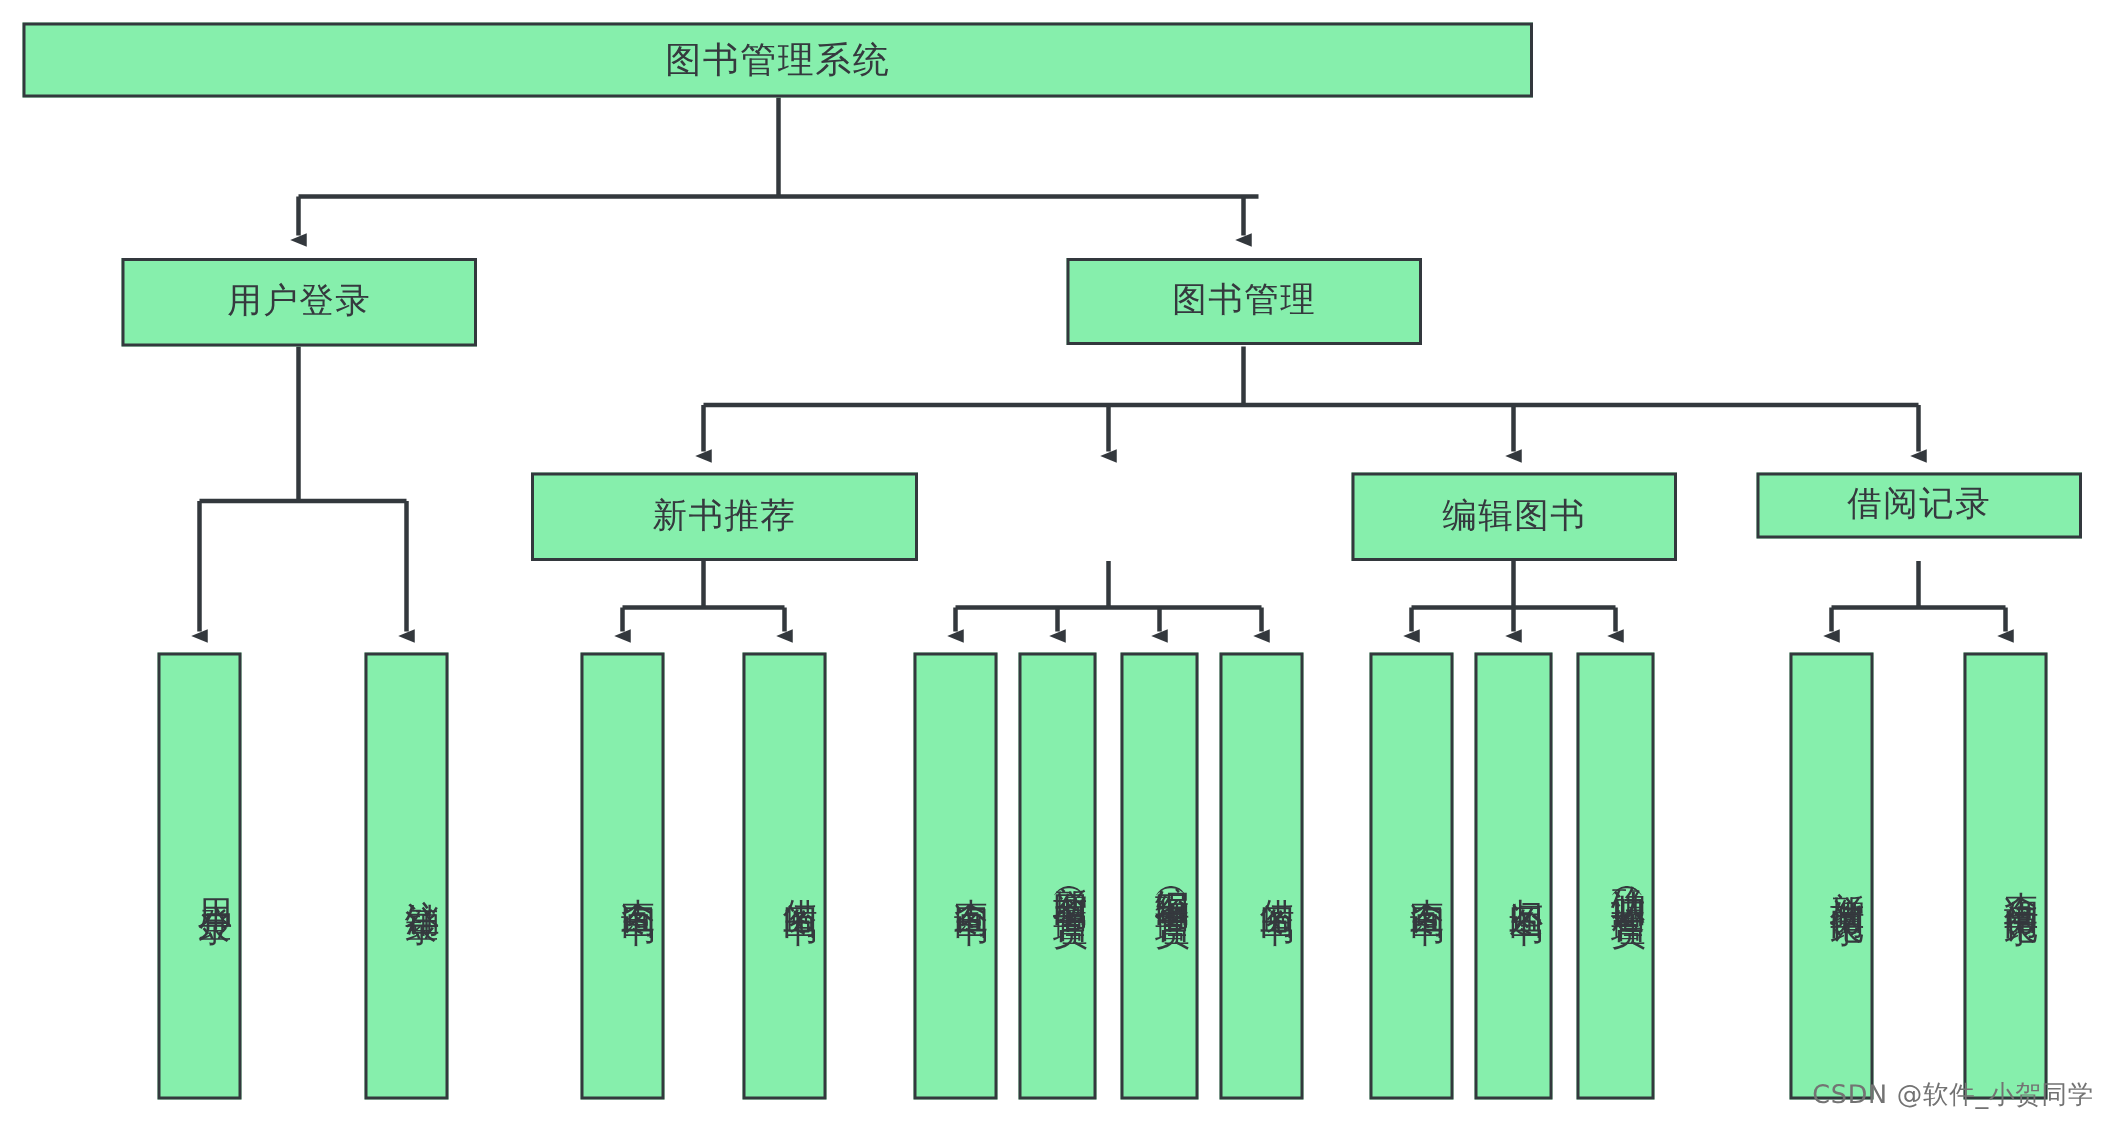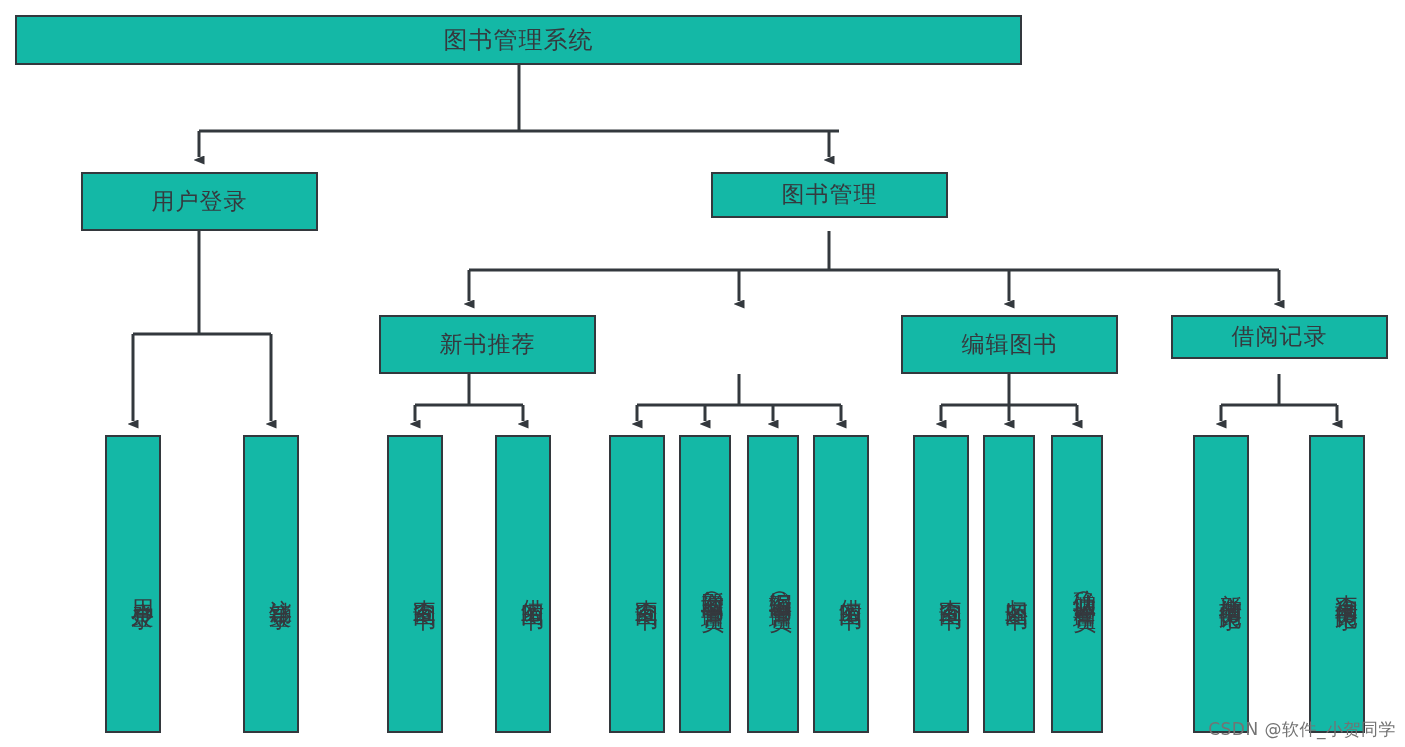--- a/index.html
+++ b/index.html
@@ -22,21 +22,21 @@
     position: absolute;
     left: 0;
     top: 0;
     width: 1405px;
     height: 747px;
     pointer-events: none;
   }
   .node {
     position: absolute;
     box-sizing: border-box;
-    background: #14b8a6;
+    background: #86efac;
     border: 2px solid #33383d;
     display: flex;
     align-items: center;
     justify-content: center;
     color: #35393e;
   }
   .node.horiz {
     font-size: 23px;
     letter-spacing: 1px;
     line-height: 1.2;
@@ -123,25 +123,25 @@
     </g>
   </svg>
 
   <div class="node horiz root" style="left:15px; top:15px; width:1007px; height:50px;">
     <span>图书管理系统</span>
   </div>
 
   <div class="node horiz" style="left:81px; top:172px; width:237px; height:59px;">
     <span>用户登录</span>
   </div>
-  <div class="node horiz" style="left:711px; top:172px; width:237px; height:46px;">
+  <div class="node horiz" style="left:711px; top:172px; width:237px; height:58px;">
     <span>图书管理</span>
   </div>
 
-  <div class="node horiz" style="left:379px; top:315px; width:217px; height:59px;">
+  <div class="node horiz" style="left:354px; top:315px; width:258px; height:59px;">
     <span>新书推荐</span>
   </div>
   <div class="node horiz" style="left:901px; top:315px; width:217px; height:59px;">
     <span>编辑图书</span>
   </div>
   <div class="node horiz" style="left:1171px; top:315px; width:217px; height:44px;">
     <span>借阅记录</span>
   </div>
 
   <div class="node vert" style="left:105px; top:435px; width:56px; height:298px;">

